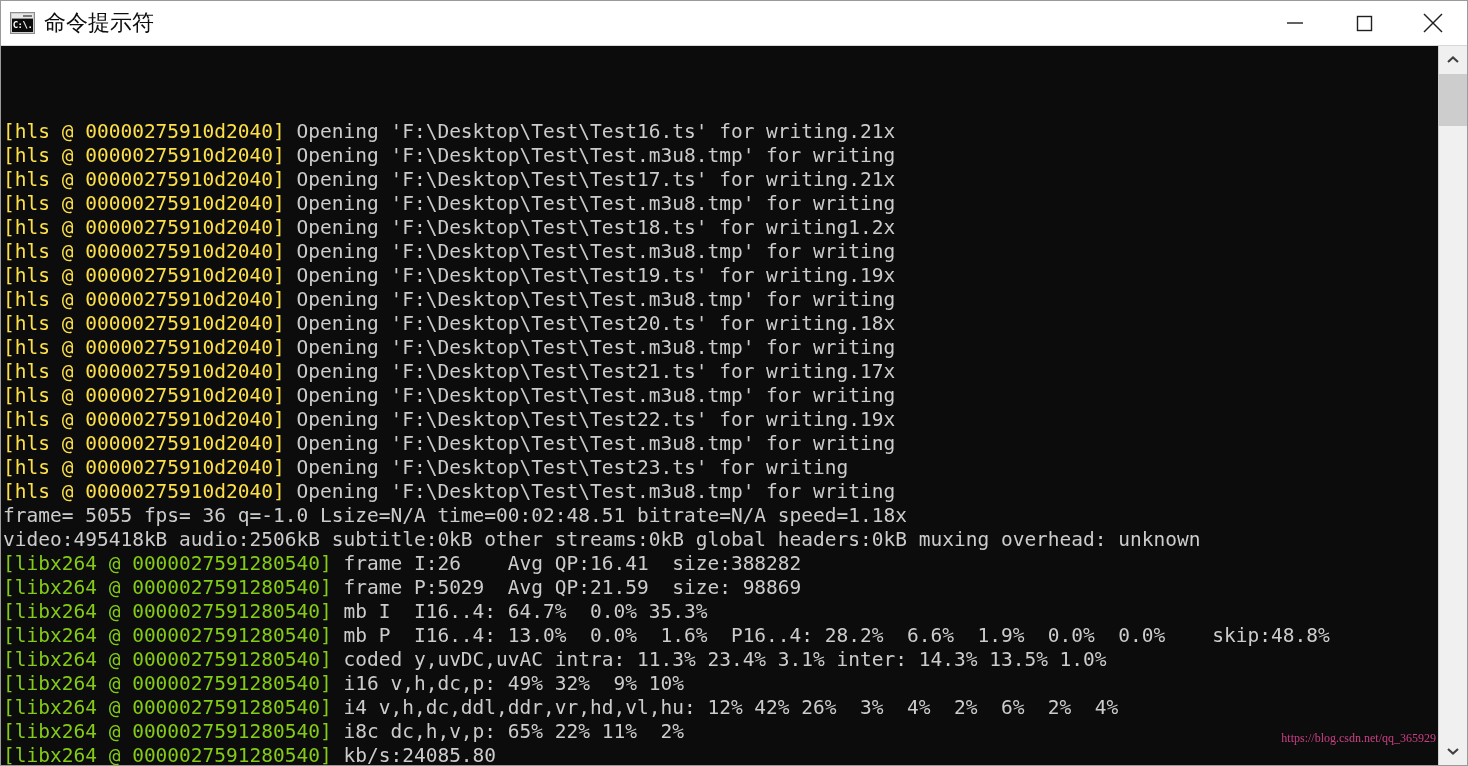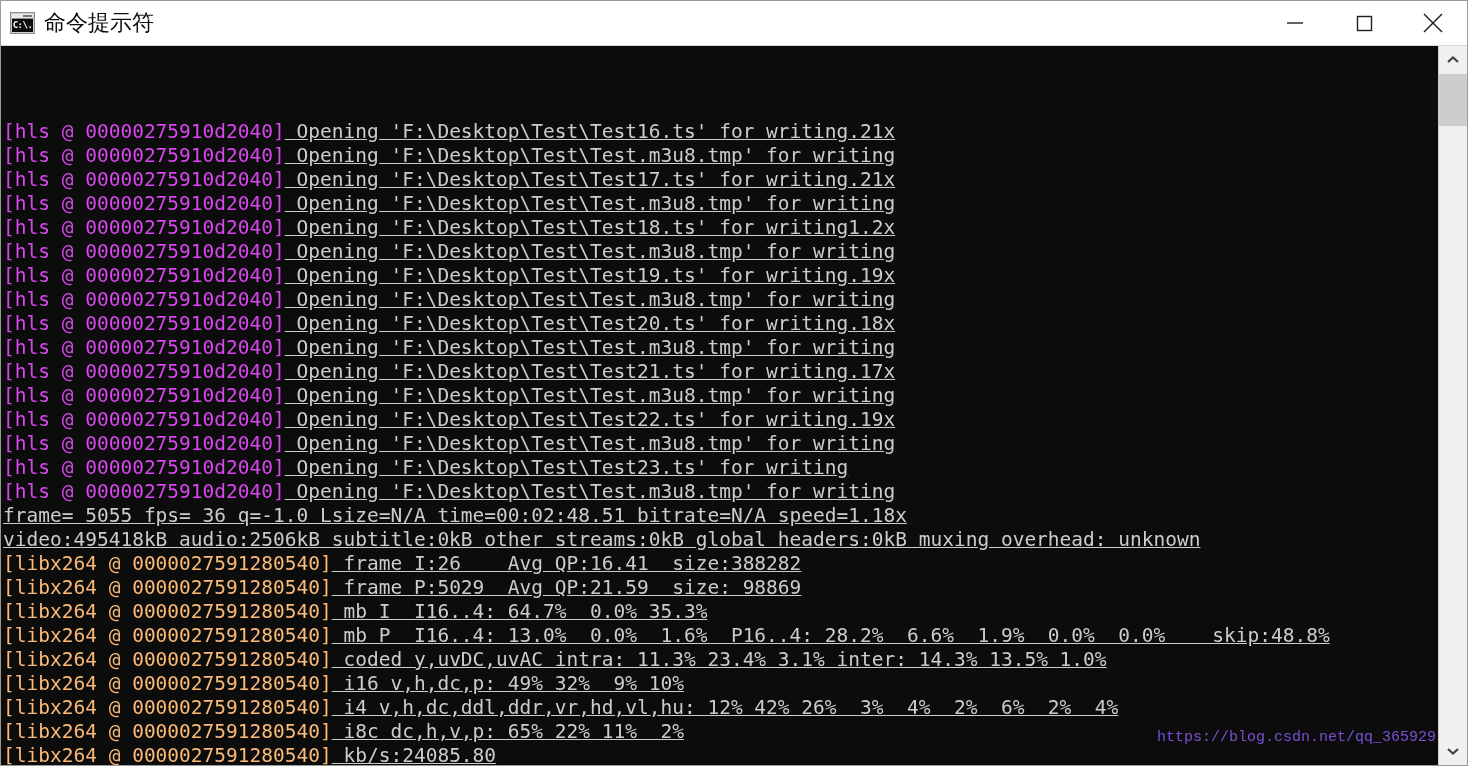--- a/index.html
+++ b/index.html
@@ -122,32 +122,32 @@
     line-height: 24px;
     color: #cccccc;
     white-space: pre;
     letter-spacing: 0px;
   }
   .line {
     height: 24px;
     white-space: pre;
     overflow: hidden;
   }
-  .c-magenta { color: #d946ef; }
-  .c-cyan    { color: #fdba74; }
-  .c-white   { color: #cccccc; text-decoration: underline; }
+  .c-magenta { color: #fde047; }
+  .c-cyan    { color: #84cc16; }
+  .c-white   { color: #cccccc; }
 
   
   #watermark {
     position: absolute;
     right: 2px;
     bottom: 15px;
-    font-family: Liberation Mono, monospace;
-    font-size: 15px;
-    color: #8b5cf6;
+    font-family: Liberation Serif, serif;
+    font-size: 12px;
+    color: #ec4899;
     opacity: 0.85;
     white-space: nowrap;
     pointer-events: none;
   }
 
   
   #scrollbar {
     width: 28px;
     min-width: 28px;
     background: #f0f0f0;

